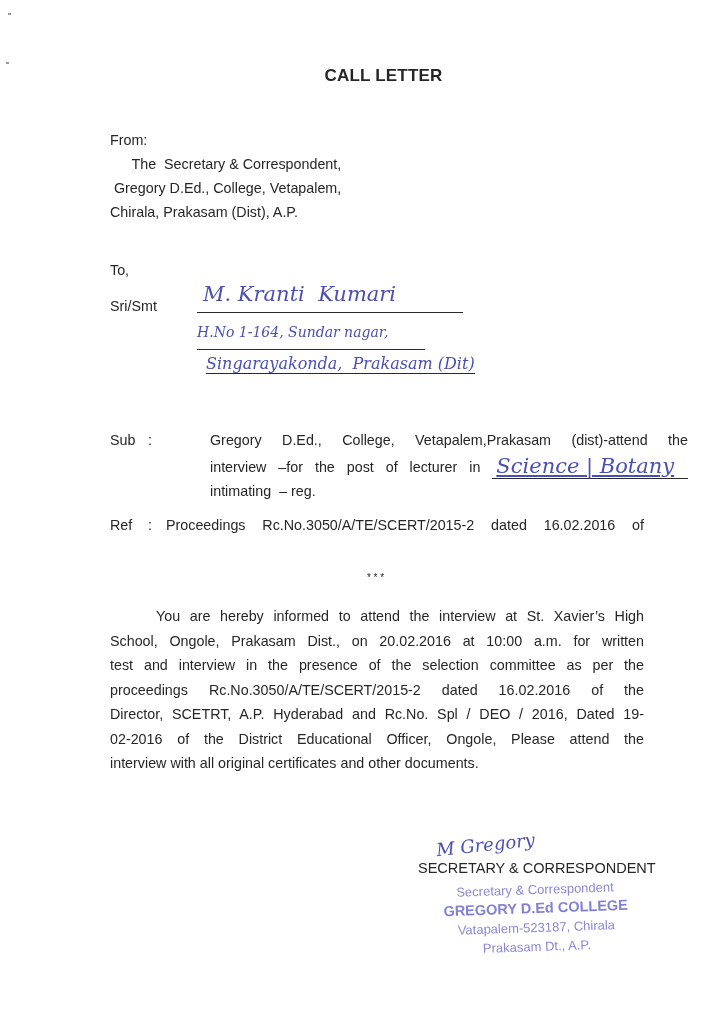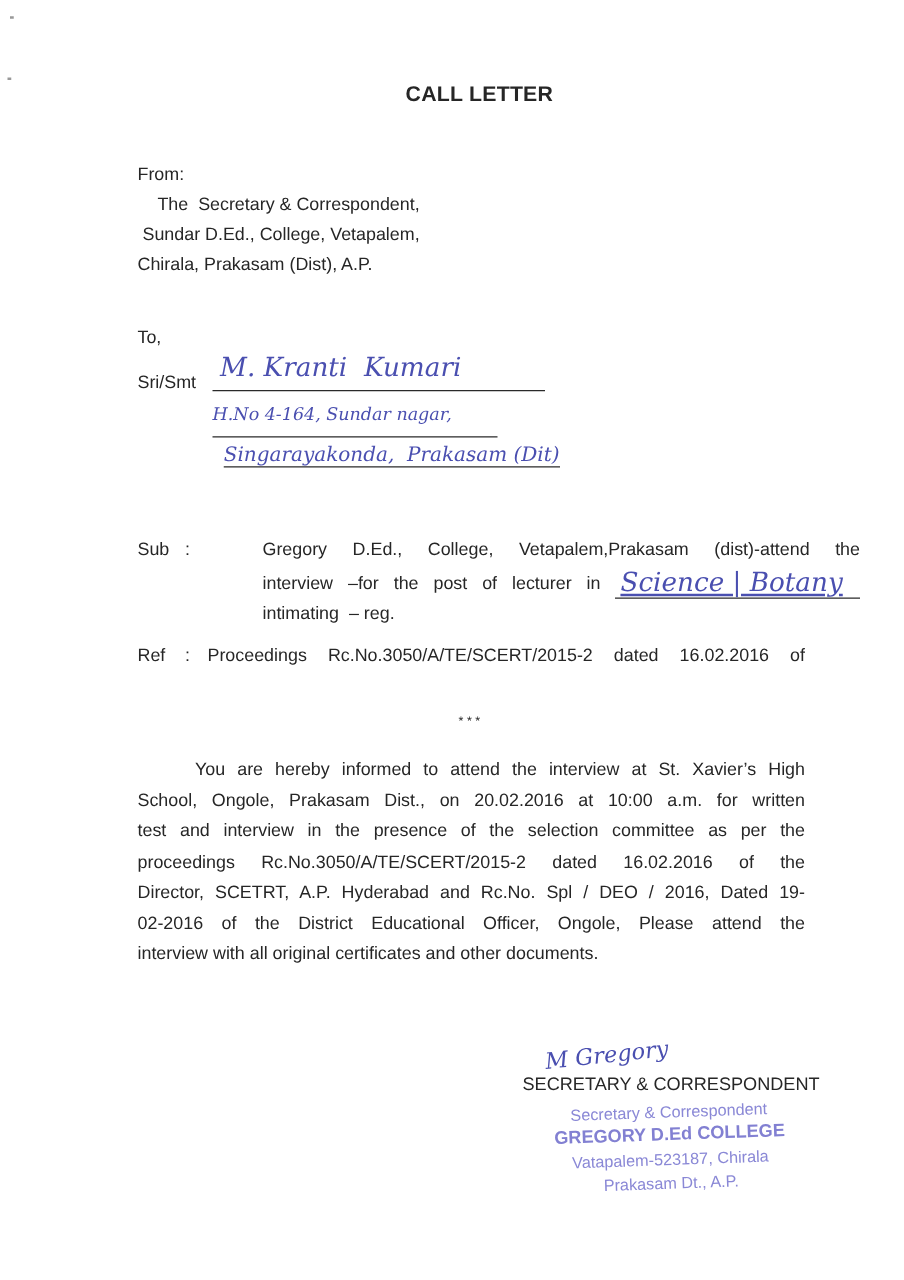--- a/index.html
+++ b/index.html
@@ -4,50 +4,50 @@
 <style>
   html, body { margin: 0; padding: 0; }
   body {
     width: 723px; height: 1024px; background: #ffffff; position: relative; overflow: hidden;
     font-family: "Liberation Sans", "DejaVu Sans", sans-serif; color: #262626;
   }
   .abs { position: absolute; }
   .title { top: 66px; left: 0; width: 723px; text-align: center; font-weight: bold; font-size: 17px; letter-spacing: 0.2px; padding-left: 44px; box-sizing: border-box; }
   .line { font-size: 14.3px; line-height: 24px; white-space: nowrap; }
   .hand { font-family: "DejaVu Serif", serif; font-style: italic; color: #4a4fb0; }
-  .uline { border-bottom: 1.4px solid #2a2a2a; }
+  .uline { border-bottom: 1.4px solid #2a2a2a; margin-left: 27px; }
   .just { text-align: justify; text-align-last: justify; }
   .para p { margin: 0; font-size: 14.3px; line-height: 24.5px; }
   .stamp { color: #8a88d6; font-family: "Liberation Sans", sans-serif; text-align: center; transform: rotate(-2deg); }
   .stamp div { font-size: 13px; line-height: 19px; }
   .stamp .bold { font-size: 14.5px; font-weight: bold; color: #8280d2; }
   .speck { width: 3px; height: 2px; background: #999; }
 </style>
 </head>
 <body>
 
 <div class="abs speck" style="top:13px;left:8px;"></div>
 <div class="abs speck" style="top:62px;left:6px;"></div>
 
 <div class="abs title">CALL LETTER</div>
 
 <div class="abs" style="top:128px;left:110px;">
   <div class="line">From:</div>
   <div class="line" style="white-space:pre;text-align:right;">The  Secretary &amp; Correspondent,</div>
-  <div class="line" style="white-space:pre;"> Sundar D.Ed., College, Vetapalem,</div>
+  <div class="line" style="white-space:pre;"> Gregory D.Ed., College, Vetapalem,</div>
   <div class="line">Chirala, Prakasam (Dist), A.P.</div>
 </div>
 
 <div class="abs line" style="top:258px;left:110px;">To,</div>
 <div class="abs line" style="top:294px;left:110px;">Sri/Smt</div>
 <div class="abs uline" style="top:282px;left:170px;width:266px;height:30px;">
   <span class="hand" style="font-size:21px;margin-left:6px;white-space:pre;">M. Kranti  Kumari</span>
 </div>
 <div class="abs uline" style="top:323px;left:170px;width:228px;height:26px;">
-  <span class="hand" style="font-size:14px;">H.No 4-164, Sundar nagar,</span>
+  <span class="hand" style="font-size:14px;">H.No 1-164, Sundar nagar,</span>
 </div>
 <div class="abs" style="top:354px;left:179px;width:300px;height:30px;">
   <span class="hand uline" style="font-size:16px;white-space:pre;">Singarayakonda,  Prakasam (Dit)</span>
 </div>
 
 <div class="abs line" style="top:428px;left:110px;">
   <span>Sub</span>
 </div>
 <div class="abs line" style="top:428px;left:148px;">:</div>
 <div class="abs" style="top:428px;left:166px;width:478px;margin-left:44px;">

